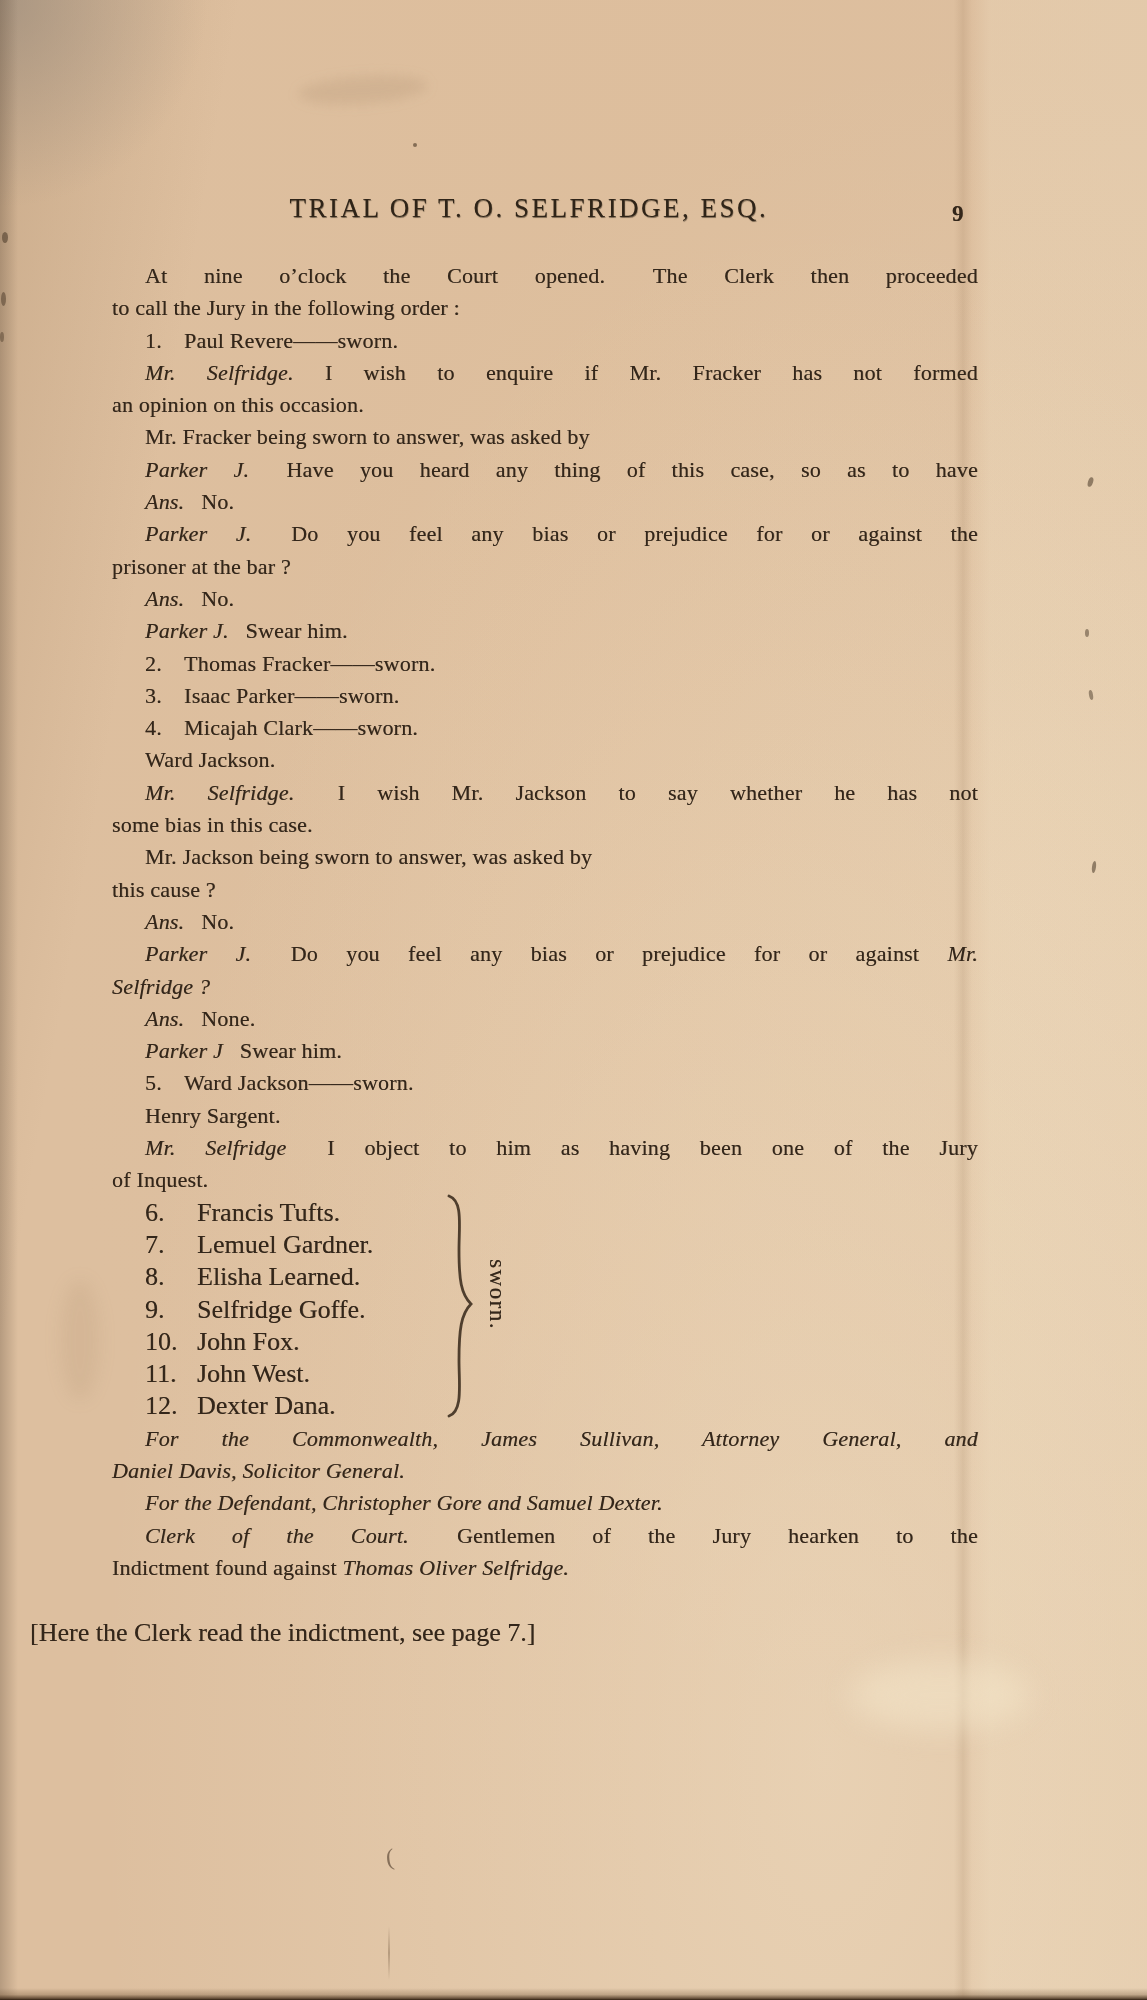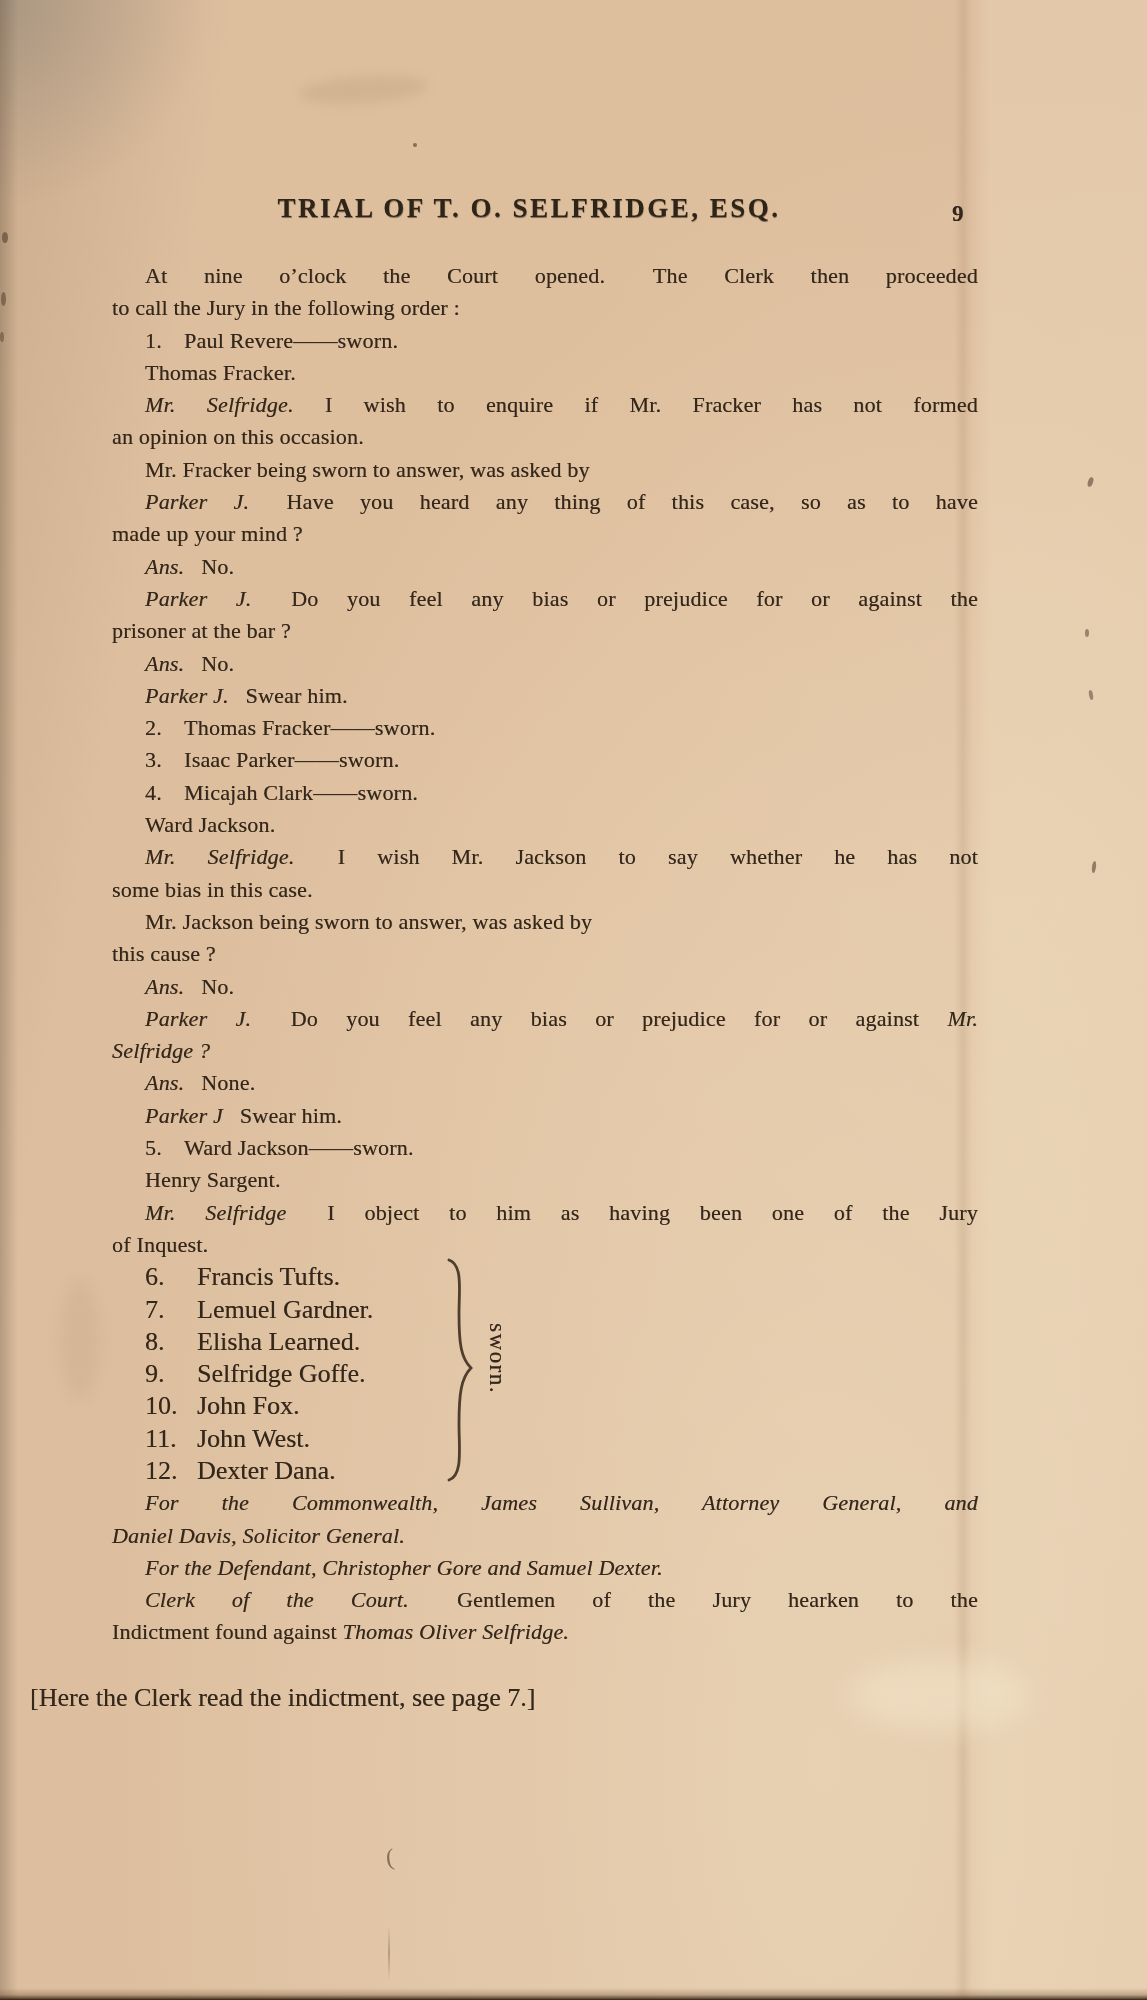--- a/index.html
+++ b/index.html
@@ -26,21 +26,21 @@
   .left-edge{
     position:absolute;left:0;top:0;width:18px;height:2000px;
     background:linear-gradient(to right, rgba(80,62,46,0.28), rgba(80,62,46,0));
   }
   .running-head{
     position:absolute;left:112px;top:193px;width:866px;
     text-align:center;
     transform:translateX(-16px);
   }
   .head-title{
-    font-size:27px;font-weight:700;letter-spacing:2.5px;
+    font-size:27px;font-weight:400;letter-spacing:2.5px;
     color:#2f2418;
     text-shadow:0.4px 0.5px 0.7px rgba(47,36,24,0.55);
     white-space:pre;
   }
   .page-number{
     position:absolute;left:952px;top:201px;
     font-size:23px;font-weight:700;color:#33261a;
     text-shadow:0.3px 0.4px 0.6px rgba(47,36,24,0.5);
   }
   .text-column{
@@ -98,26 +98,24 @@
   <div class="running-head">
     <span class="head-title">TRIAL OF T. O. SELFRIDGE, ESQ.</span>
   </div>
   <span class="page-number">9</span>
 
   <div class="text-column">
     <div id="body1">
         <div class="line ind just"><span>At nine o’clock the Court opened.  The Clerk then proceeded</span></div>
         <div class="line"><span>to call the Jury in the following order :</span></div>
         <div class="line ind"><span>1. Paul Revere——sworn.</span></div>
-        <div class="line ind"><span>Thomas Fracker.</span></div>
         <div class="line ind just"><span class="it">Mr. Selfridge.</span><span> I wish to enquire if Mr. Fracker has not formed</span></div>
         <div class="line"><span>an opinion on this occasion.</span></div>
         <div class="line ind"><span>Mr. Fracker being sworn to answer, was asked by</span></div>
         <div class="line ind just"><span class="it">Parker J.</span><span>  Have you heard any thing of this case, so as to have</span></div>
-        <div class="line"><span>made up your mind ?</span></div>
         <div class="line ind"><span class="it">Ans.</span><span>  No.</span></div>
         <div class="line ind just"><span class="it">Parker J.</span><span>  Do you feel any bias or prejudice for or against the</span></div>
         <div class="line"><span>prisoner at the bar ?</span></div>
         <div class="line ind"><span class="it">Ans.</span><span>  No.</span></div>
         <div class="line ind"><span class="it">Parker J.</span><span>  Swear him.</span></div>
         <div class="line ind"><span>2. Thomas Fracker——sworn.</span></div>
         <div class="line ind"><span>3. Isaac Parker——sworn.</span></div>
         <div class="line ind"><span>4. Micajah Clark——sworn.</span></div>
         <div class="line ind"><span>Ward Jackson.</span></div>
         <div class="line ind just"><span class="it">Mr. Selfridge.</span><span>  I wish Mr. Jackson to say whether he has not</span></div>

